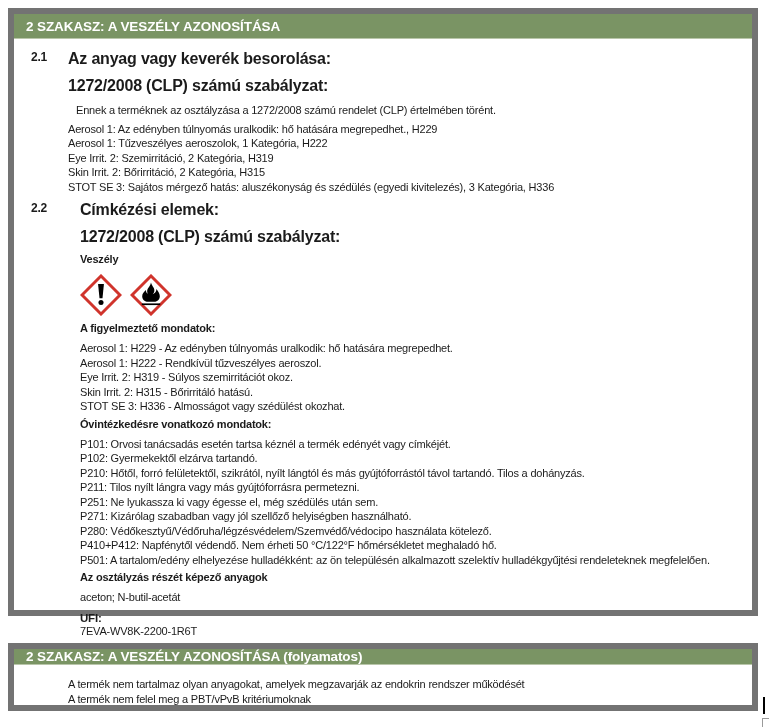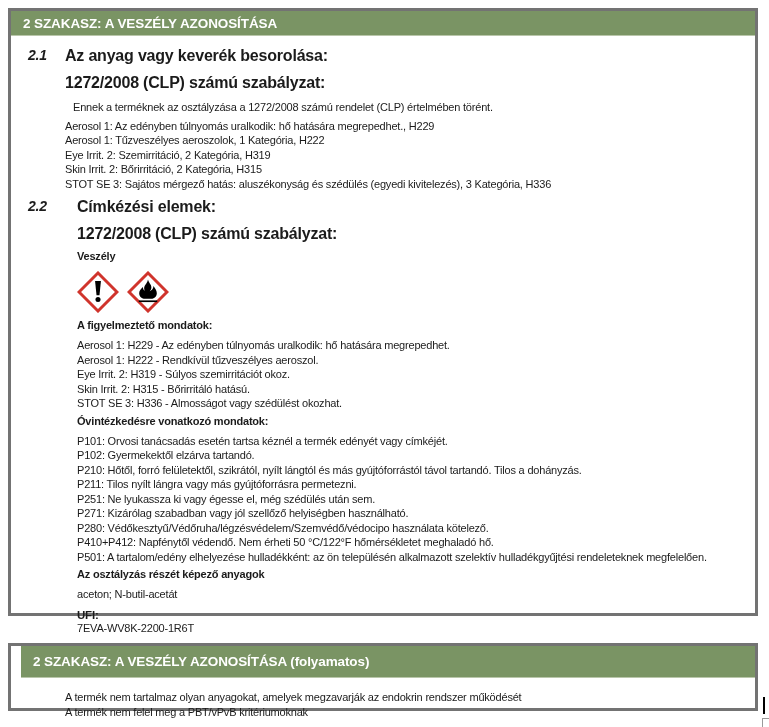--- a/index.html
+++ b/index.html
@@ -9,40 +9,40 @@
     color:#1b1b1b;
     letter-spacing:-0.2px;
     position:relative;
     overflow:hidden;
   }
   .box {
     position:absolute;
     left:8px;
     width:750px;
     background:#ffffff;
-    border:3px solid #737373;
+    border:6px solid #737373;
   }
   .box1 { top:8px; height:608px; }
   .box2 { top:643px; height:68px; }
   .section-header {
     background:#7a9464;
     color:#ffffff;
     font-weight:bold;
     font-size:13.5px;
     letter-spacing:-0.1px;
     padding:0 0 0 12px;
     display:flex;
     align-items:center;
     border-bottom:1px solid #b9c6aa;
   }
   .box1 .section-header { height:25px; }
-  .box2 .section-header { height:32px;margin-left:10px; }
+  .box2 .section-header { height:16px; }
   .content { padding:11px 15px 0 17px; font-size:11px; }
   .row { display:flex; }
-  .row .num { width:37px; font-weight:bold; font-size:14px; flex:0 0 37px;font-style:italic; }
+  .row .num { width:37px; font-weight:bold; font-size:12px; flex:0 0 37px; }
   .row .body { flex:1; }
   .h-bold { font-weight:bold; font-size:16px; }
   .h-bold-sm { font-weight:bold; font-size:11px; }
   .line { line-height:14.5px; }
   .mt4 { margin-top:4px; }
   .mt7 { margin-top:7px;gap:12px; }
   .mt8 { margin-top:8px;margin-left:8px; }
   .mt9 { margin-top:9px; }
   .pictos { display:flex; gap:8px; margin-top:9px; margin-bottom:6px; }
   .picto { width:42px; height:42px; }

